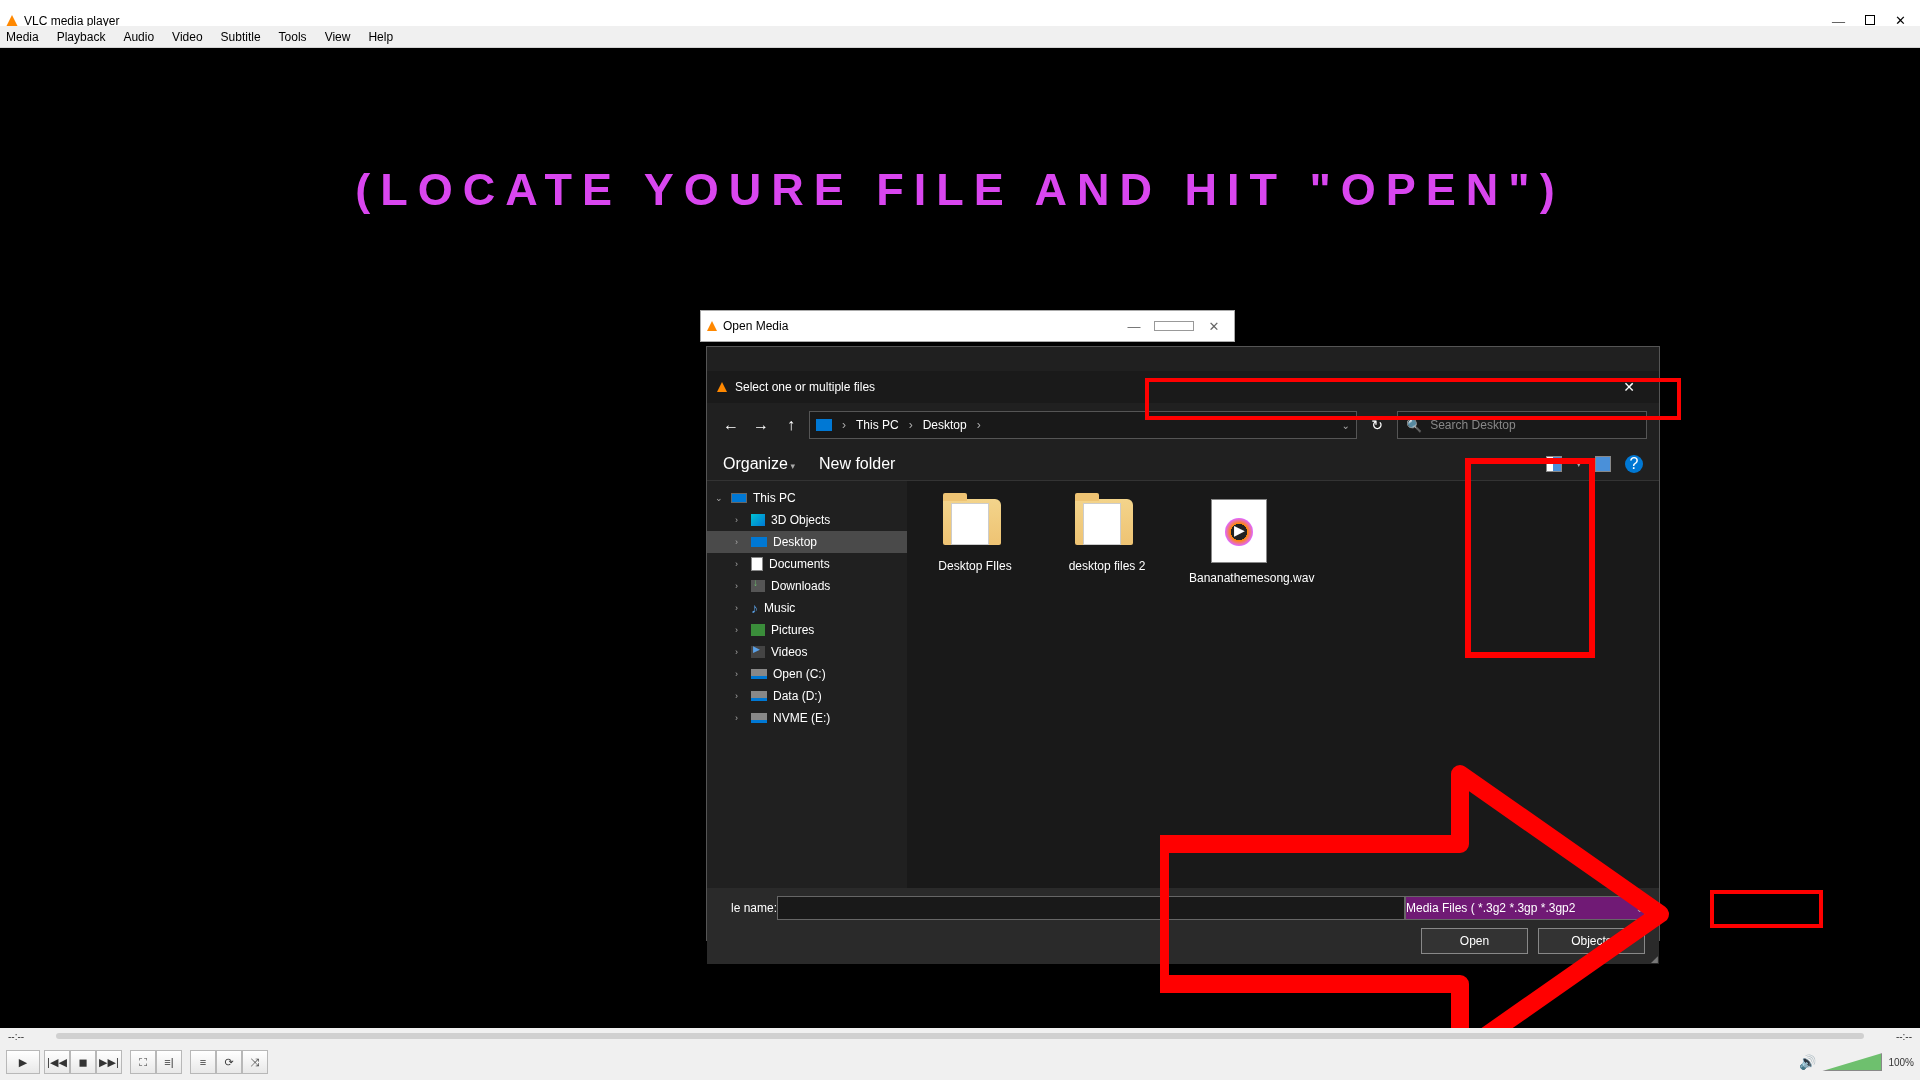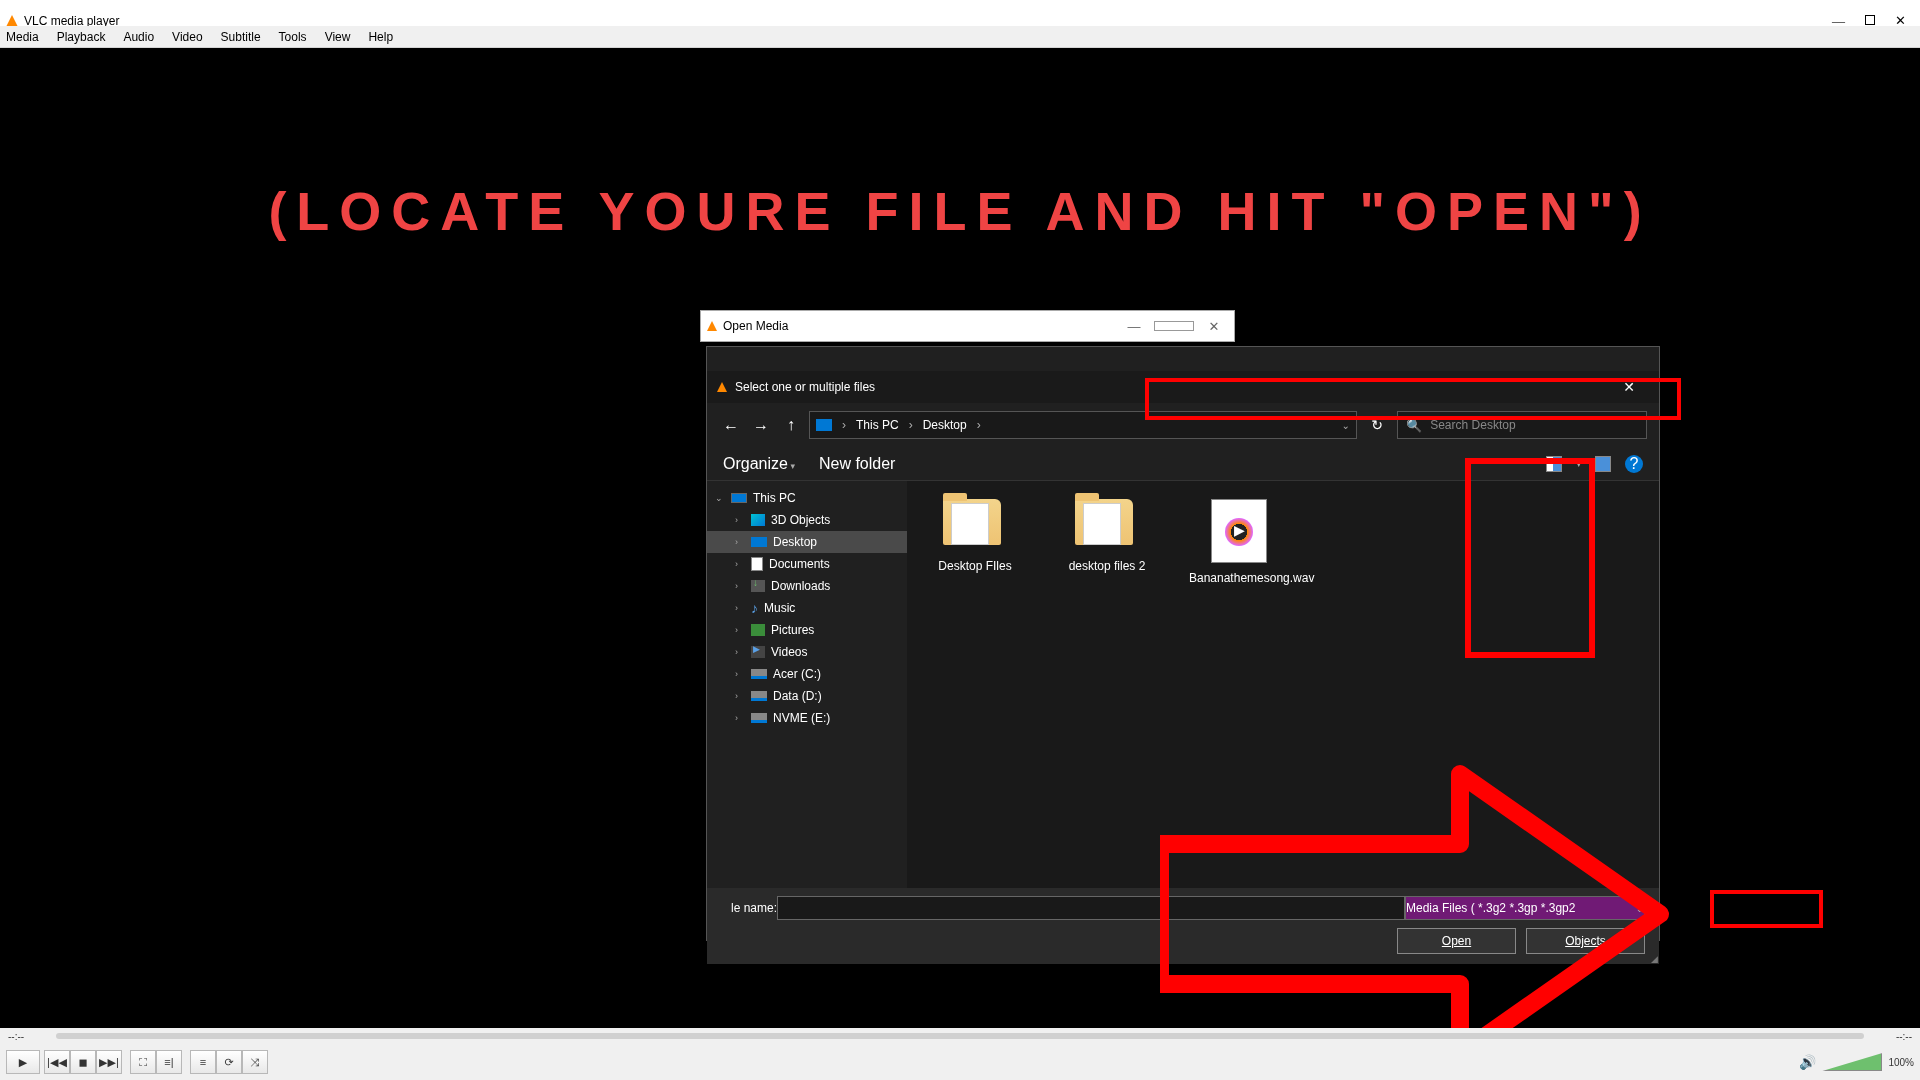--- a/index.html
+++ b/index.html
@@ -25,22 +25,22 @@
   background: #f0f0f0; display: flex; padding: 0 6px; align-items: center;
   border-bottom:1px solid #d4d4d4;
 }
 .menubar span { font-size: 12px; color: #000; margin-right: 18px; }
 
 
 .black-area { position: absolute; top: 48px; left: 0; right: 0; bottom: 36px; background: #000; }
 
 
 .instruction {
-  position: absolute; top: 180px; left: 50%; transform: translateX(-50%);
-  color: #ef4444; font-weight: bold; font-size: 54px; letter-spacing: 10px;
+  position: absolute; top: 164px; left: 50%; transform: translateX(-50%);
+  color: #d946ef; font-weight: bold; font-size: 45px; letter-spacing: 10px;
   font-family: Arial, sans-serif; white-space: nowrap;
 }
 
 
 .open-media {
   position: absolute; top: 310px; left: 700px; width: 535px; height: 32px;
   background: #fff; border: 1px solid #aaa; display:flex; align-items:center;
 }
 .open-media .cone2 {
   width: 0; height: 0; border-left: 5px solid transparent; border-right: 5px solid transparent;
@@ -127,21 +127,21 @@
 .fitem .flabel { color:#fff; font-size:12px; line-height:15px; }
 
 
 .fp-bottom { height:76px; background:#2a2a2a; display:flex; flex-direction:column; padding:8px 14px 10px; gap:8px; position:relative; }
 .row1 { display:flex; align-items:center; }
 .row1 .lbl { color:#fff; font-size:12px; width:56px; text-align:right; }
 .fname-input { flex:1; height:24px; background:#191919; border:1px solid #666; }
 .filter { width:240px; height:24px; background:#701a75; border:1px solid #666; color:#fff; font-size:12px; padding:0 0; display:flex; align-items:center; }
 .filter .dd3 { margin-left:auto; color:#aaa; font-size:10px; }
 .row2 { display:flex; justify-content:flex-end; gap:10px; }
-.btn { width:119px; height:26px; border:1px solid #888; background:#333; color:#fff; font-size:12px; display:flex; align-items:center; justify-content:center;text-decoration:underline; }
+.btn { width:107px; height:26px; border:1px solid #888; background:#333; color:#fff; font-size:12px; display:flex; align-items:center; justify-content:center; }
 .resize-grip { position:absolute; right:2px; bottom:2px; color:#777; font-size:9px; line-height:5px; letter-spacing:-1px; }
 
 
 .red-arrow { position:absolute; top:764px; left:1160px; pointer-events:none; }
 
 
 .seekbar { position:absolute; bottom:36px; left:0; right:0; height:16px; background:#f0f0f0; display:flex; align-items:center; padding:0 8px; }
 .seek-time { font-size:10px; color:#333; width:40px; }
 .seek-track { flex:1; height:6px; background:#d0d0d0; border-radius:3px; margin:0 8px; }
 
@@ -276,21 +276,21 @@
       <div class="tree-item">
         <span class="ind" style="width:14px"></span>
           <span class="exp">›</span>
         <span class="t-ico ico-vid"></span>
         <span>Videos</span>
       </div>
       <div class="tree-item">
         <span class="ind" style="width:14px"></span>
           <span class="exp">›</span>
         <span class="t-ico ico-drv"></span>
-        <span>Acer (C:)</span>
+        <span>Open (C:)</span>
       </div>
       <div class="tree-item">
         <span class="ind" style="width:14px"></span>
           <span class="exp">›</span>
         <span class="t-ico ico-drv"></span>
         <span>Data (D:)</span>
       </div>
       <div class="tree-item">
         <span class="ind" style="width:14px"></span>
           <span class="exp">›</span>

